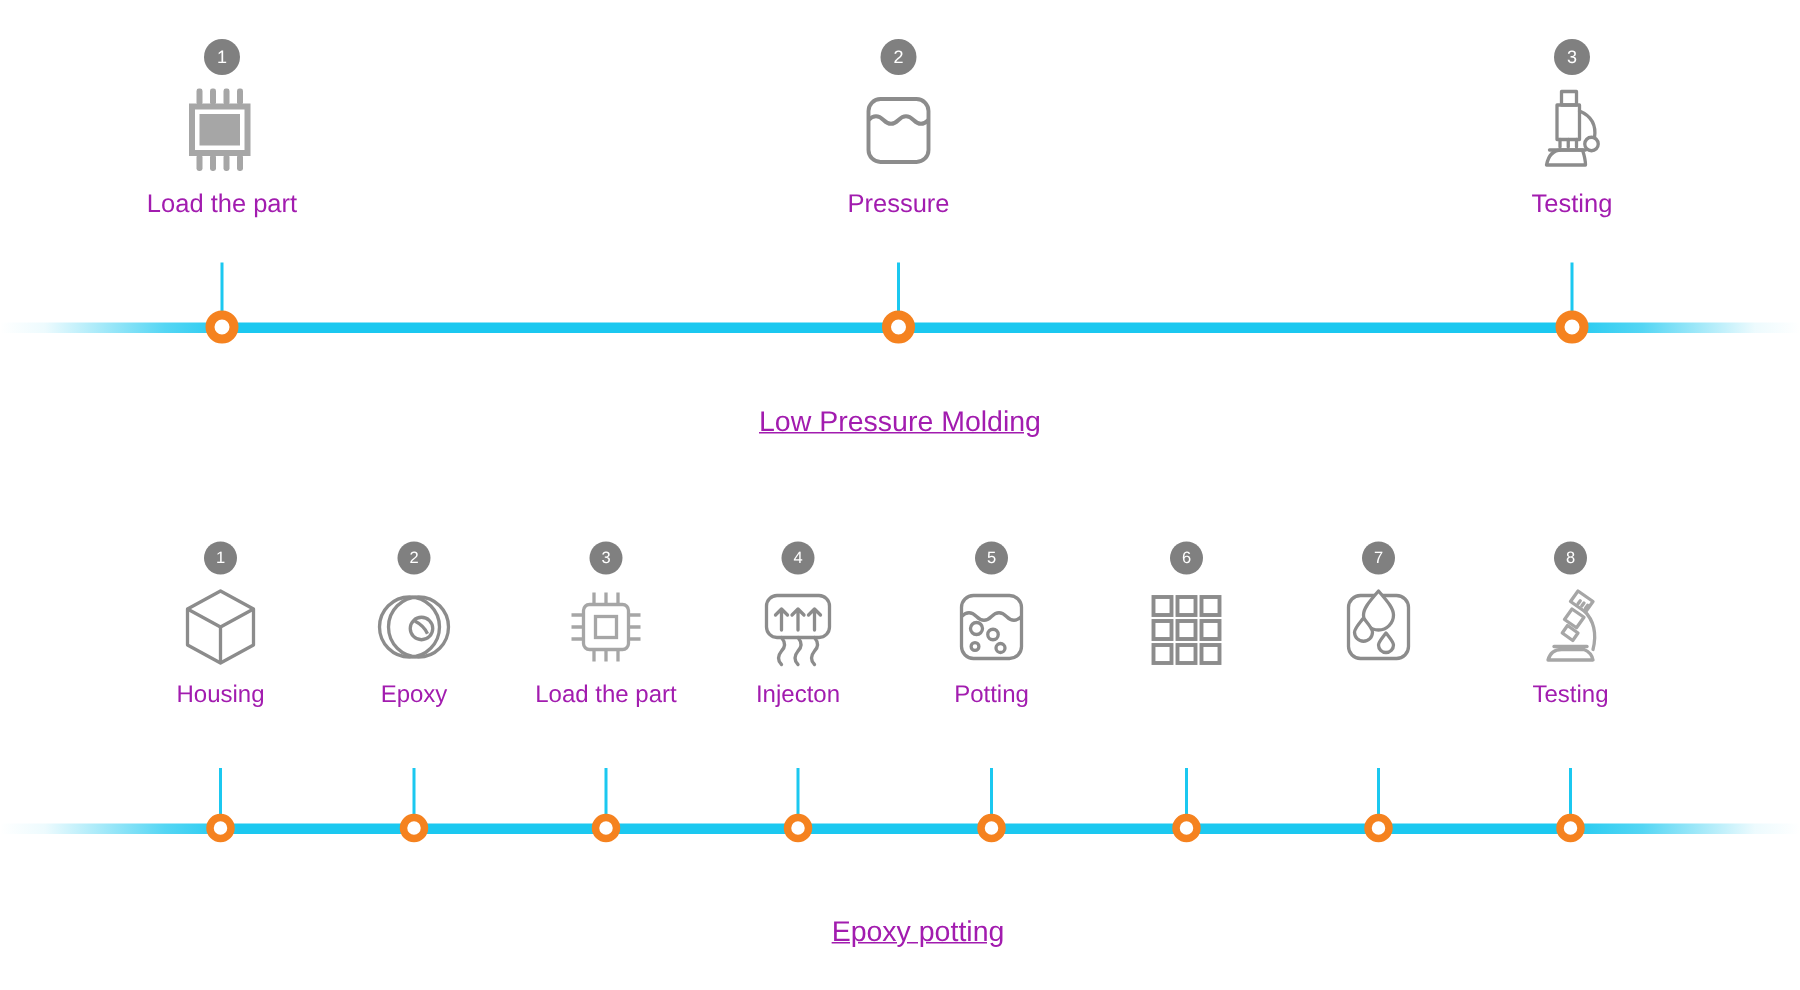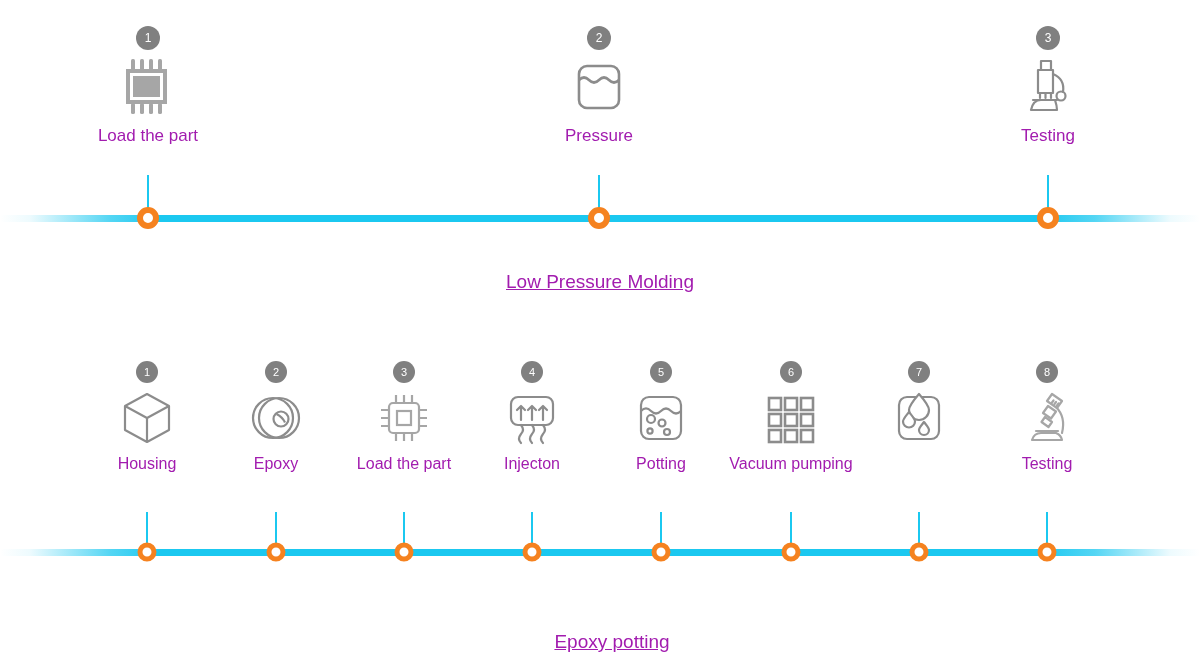--- a/index.html
+++ b/index.html
@@ -96,21 +96,21 @@
   
   .caption {
     position: absolute;
     width: 100%;
     text-align: center;
     font-size: 19px;
     color: #a21caf;
     text-decoration: underline;
   }
   .caption.c1 { top: 271px; }
-  .caption.c2 { top: 631px; padding-left: 24px; }
+  .caption.c2 { top: 611px; padding-left: 24px; }
 </style>
 </head>
 <body>
 
 <div class="stage">
 
   <div class="track row1"></div>
 
   <div class="step" style="left:148px; top:26px;">
     <div class="badge">1</div>
@@ -258,21 +258,20 @@
         <rect x="22" y="8" width="12" height="12"></rect>
         <rect x="38" y="8" width="12" height="12"></rect>
         <rect x="6" y="24" width="12" height="12"></rect>
         <rect x="22" y="24" width="12" height="12"></rect>
         <rect x="38" y="24" width="12" height="12"></rect>
         <rect x="6" y="40" width="12" height="12"></rect>
         <rect x="22" y="40" width="12" height="12"></rect>
         <rect x="38" y="40" width="12" height="12"></rect>
       </svg>
     </div>
-    <div class="step-label">Vacuum pumping</div>
   </div>
   <div class="stem" style="left:791px; top:512px; height:38px;"></div>
   <div class="node small" style="left:791px; top:552px;"></div>
 
   <div class="step row2" style="left:919px; top:361px;">
     <div class="badge">7</div>
     <div class="icon-box">
       <svg width="56" height="56" viewBox="0 0 56 56" fill="none" stroke="#8c8c8c" stroke-width="2.2" stroke-linejoin="round">
         <rect x="8" y="7" width="40" height="42" rx="8"></rect>
         <path d="M28 4 c7 8 10 12 10 16 a10 10 0 0 1 -20 0 c0 -4 3 -8 10 -16 z" fill="#ffffff"></path>

